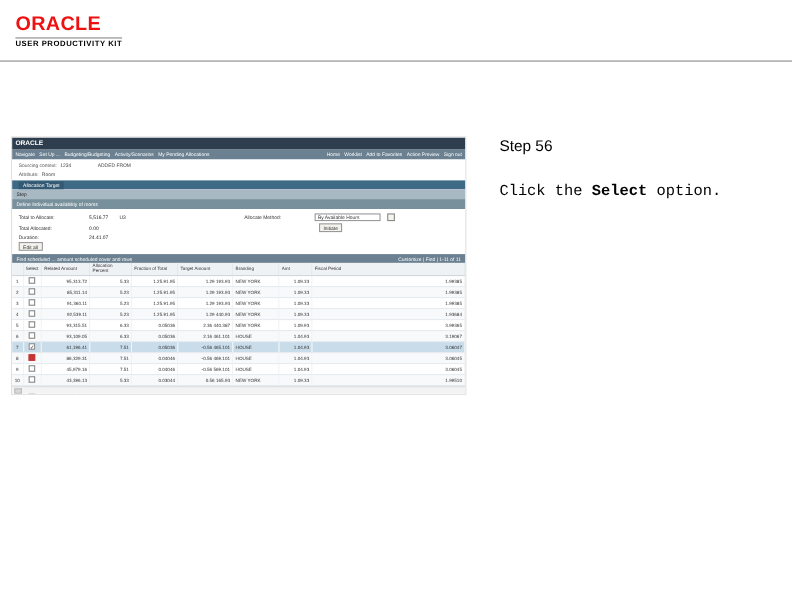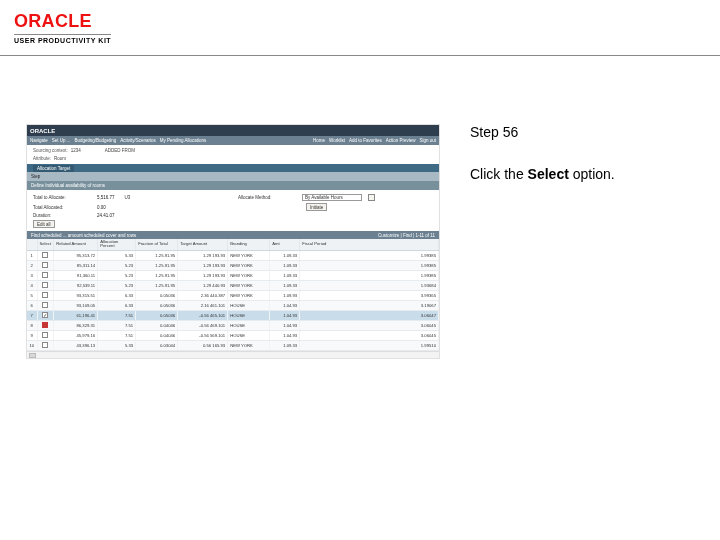--- a/index.html
+++ b/index.html
@@ -8,25 +8,25 @@
 
   
   .header { height:56px; border-bottom:1px solid #888; display:flex; align-items:center; padding:0 16px 0 14px; }
   .logo-block { display:flex; flex-direction:column; }
   .logo-main { display:flex; align-items:baseline; gap:4px; }
   .oracle { color:#e11; font-weight:800; font-size:18px; letter-spacing:0.3px; font-family: Arial, sans-serif;}
   .upk { font-size:7px; letter-spacing:0.5px; font-weight:700; margin-top:2px; border-top:1px solid #888; padding-top:2px;}
   .header-title { margin-left:auto; font-size:17px; }
 
   
-  .content { display:flex; padding:68px 0 0 10px; gap:30px;justify-content:flex-end;}
+  .content { display:flex; padding:68px 0 0 10px; gap:30px;}
   .shot { width:414px; height:235px; background:#fff; position:relative; font-size:5px; color:#333; border:1px solid #e0e0e0; overflow:hidden;}
   .inst-col { width:250px; }
   .step { font-size:14px; margin-bottom:26px; }
-  .click { font-size:14px; }
+  .click { font-size:14px;font-family:Liberation Mono, monospace; }
   .click b { font-weight:700; }
 
   
   .app-hdr { background:#2e3e4f; height:11px; display:flex; align-items:center; padding:0 3px;}
   .app-hdr .o { color:#fff; font-size:6px; font-weight:700;}
   .menubar { background:#6b8090; height:9px; display:flex; align-items:center; padding:0 3px; gap:4px; color:#fff; font-size:4.5px;}
   .menubar .spacer{ flex:1;}
   .menubar span { white-space:nowrap;}
   .inforow { background:#fff; display:flex; gap:24px; padding:3px 6px; font-size:4.5px; color:#444;}
   .inforow .pair { display:flex; gap:3px;}

